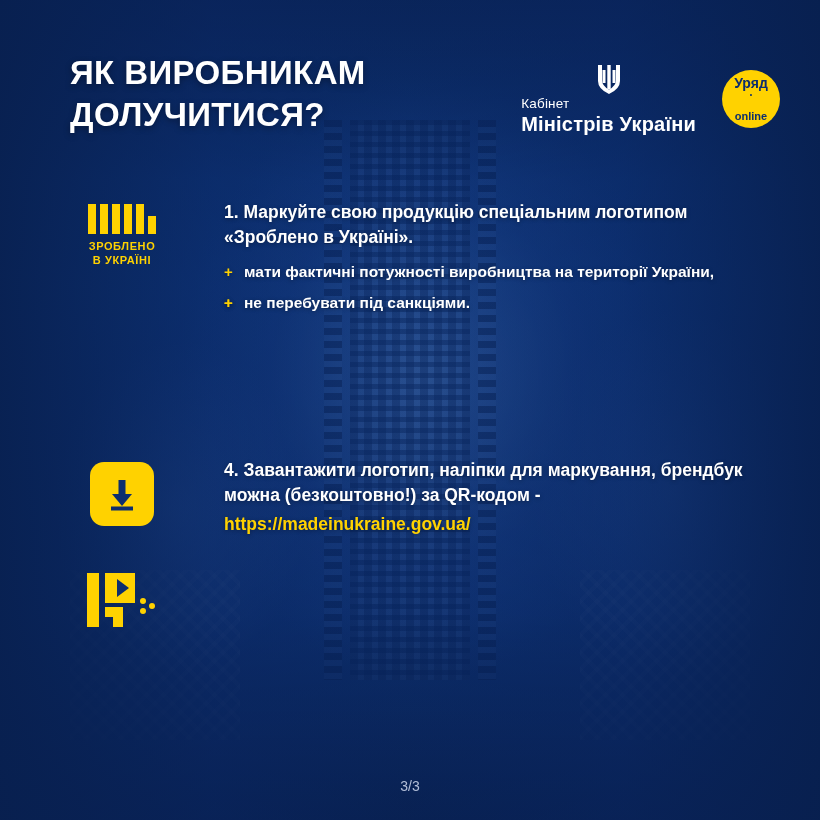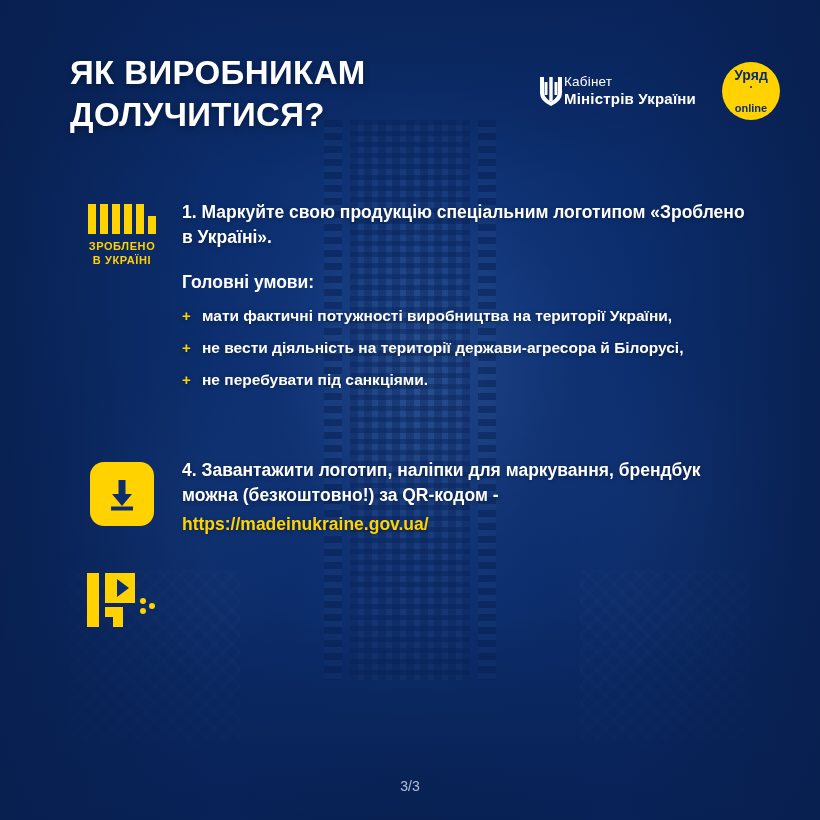--- a/index.html
+++ b/index.html
@@ -92,37 +92,38 @@
   .header-right {
     display: flex;
     align-items: center;
     gap: 26px;
     padding-top: 10px;
   }
   .cabinet {
     display: flex;
     align-items: center;
     gap: 0;
+    flex-direction: column;
   }
   .trident {
     width: 26px;
     height: 34px;
     display: block;
   }
   .cabinet-text {
     line-height: 1.22;
   }
   .cabinet-text .l1 {
     font-size: 13.5px;
     font-weight: normal;
     display: block;
     letter-spacing: 0.2px;
   }
   .cabinet-text .l2 {
-    font-size: 15px;
+    font-size: 20px;
     font-weight: bold;
     display: block;
     letter-spacing: 0.2px;
   }
   .uryad-badge {
     width: 58px;
     height: 58px;
     border-radius: 50%;
     background: #ffd200;
     color: #0d2e6e;
@@ -142,21 +143,21 @@
     display: flex;
     align-items: flex-start;
   }
   .icon-col {
     width: 120px;
     flex: 0 0 120px;
     display: flex;
     justify-content: center;
     padding-top: 4px;
   }
-  .text-col { flex: 1; }
+  .text-col { flex: 1; margin-left: 42px; }
 
   
   .logo-made {
     width: 104px;
     text-align: center;
   }
   .logo-bars {
     display: flex;
     gap: 4px;
     justify-content: center;
@@ -303,29 +304,27 @@
             <i style="height:30px"></i>
             <i style="height:30px"></i>
             <i style="height:18px"></i>
         </div>
         <span class="lt1">ЗРОБЛЕНО</span>
         <span class="lt2">В УКРАЇНІ</span>
       </div>
     </div>
     <div class="text-col">
       <div class="step">1. Маркуйте свою продукцію спеціальним логотипом «Зроблено в Україні».</div>
-      <div class="sub-head">Головні умови:</div>
       <ul class="bullets">
         <li>
           <span class="plus">+</span>
           <span>мати фактичні потужності виробництва на території України,</span>
         </li>
         <li>
           <span class="plus">+</span>
-          <span>не вести діяльність на території держави-агресора й Білорусі,</span>
         </li>
         <li>
           <span class="plus">+</span>
           <span>не перебувати під санкціями.</span>
         </li>
       </ul>
     </div>
   </div>
 
   <div class="block" style="top: 458px; left: 62px; right: 70px;">

